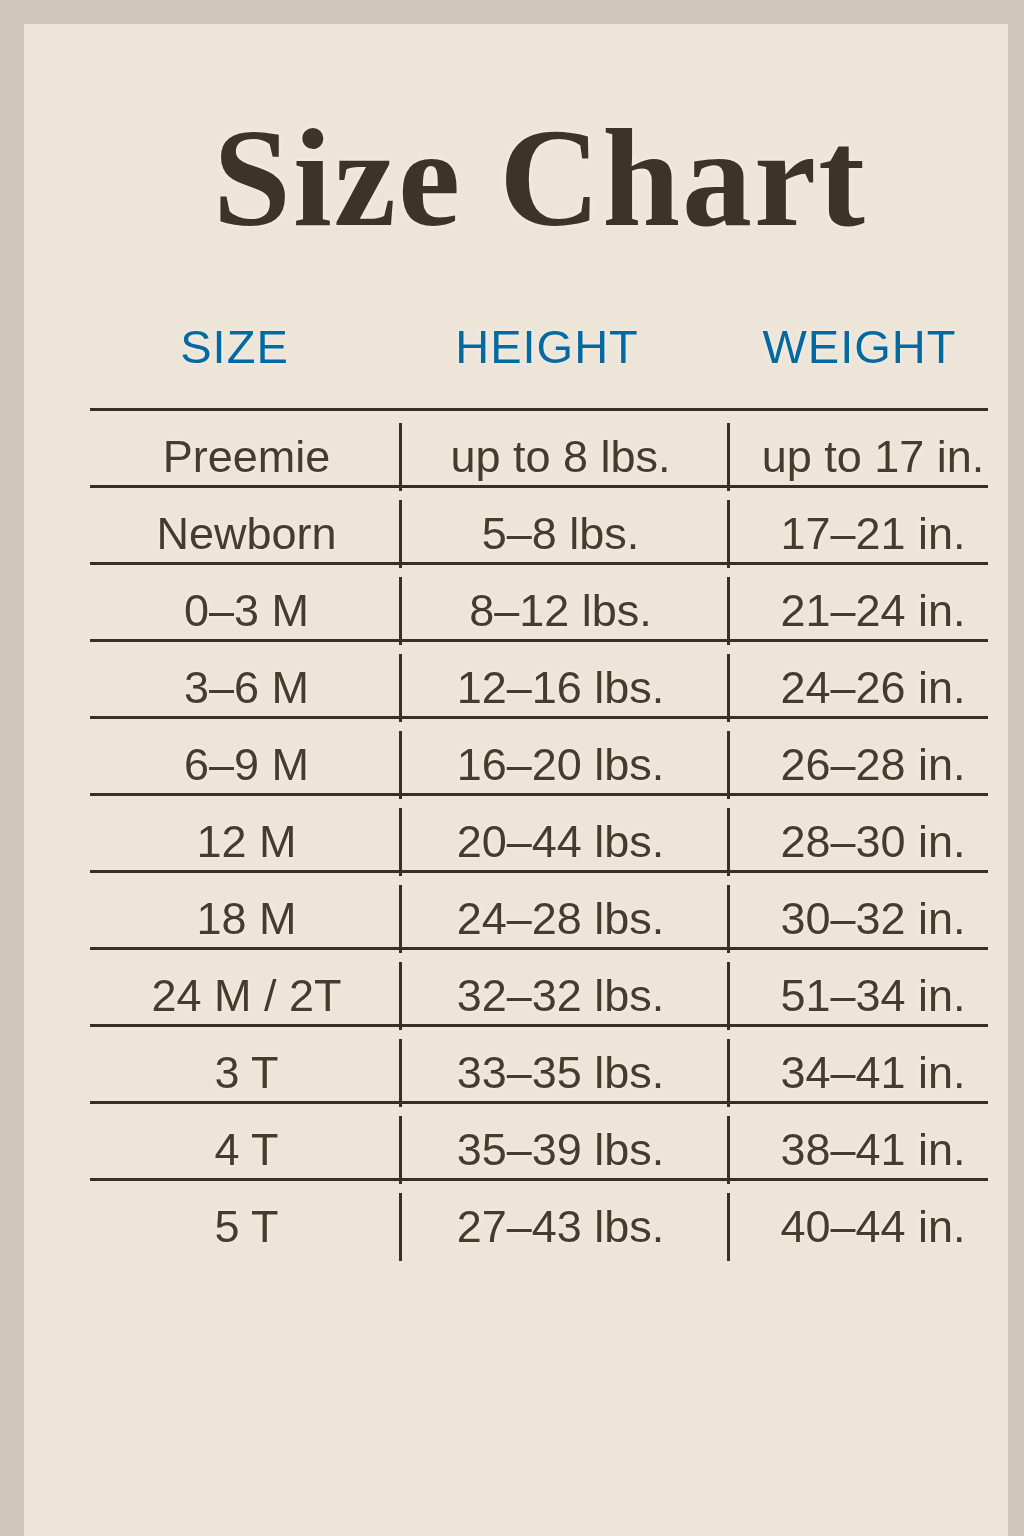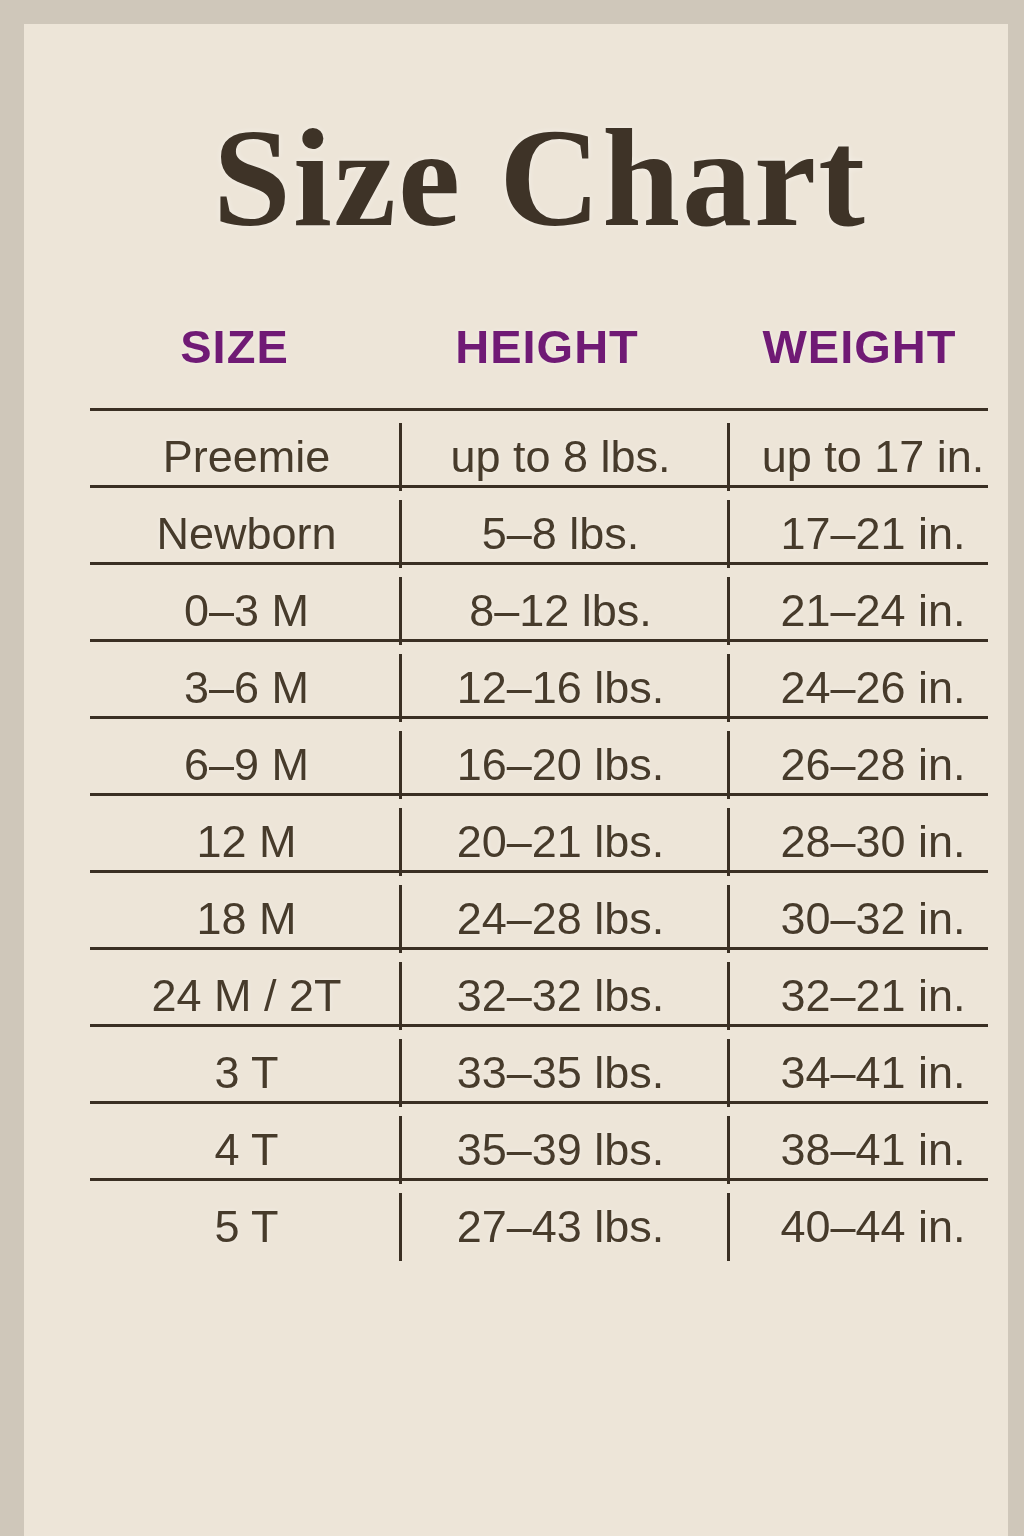--- a/index.html
+++ b/index.html
@@ -31,24 +31,24 @@
     text-shadow:0 0 6px rgba(255,255,255,.45);
   }
   .header-row{
     position:absolute;
     top:268px;left:50px;width:922px;height:100px;
     display:grid;
     grid-template-columns:297px 328px 297px;
   }
   .hcell{
     display:flex;align-items:center;justify-content:center;
-    font-weight:700;
+    font-weight:400;
     font-size:47px;
     letter-spacing:1px;
-    color:#701a75;
+    color:#0369a1;
     text-shadow:0 0 5px rgba(255,255,255,.4);
   }
   .table{
     position:absolute;
     top:368px;left:50px;width:922px;
   }
   .row{
     display:grid;
     grid-template-columns:297px 328px 297px;
     height:73px;
@@ -100,32 +100,32 @@
       <div class="cell">12–16 lbs.</div>
       <div class="cell">24–26 in.</div>
     </div>
     <div class="row">
       <div class="cell">6–9 M</div>
       <div class="cell">16–20 lbs.</div>
       <div class="cell">26–28 in.</div>
     </div>
     <div class="row">
       <div class="cell">12 M</div>
-      <div class="cell">20–21 lbs.</div>
+      <div class="cell">20–44 lbs.</div>
       <div class="cell">28–30 in.</div>
     </div>
     <div class="row">
       <div class="cell">18 M</div>
       <div class="cell">24–28 lbs.</div>
       <div class="cell">30–32 in.</div>
     </div>
     <div class="row">
       <div class="cell">24 M / 2T</div>
       <div class="cell">32–32 lbs.</div>
-      <div class="cell">32–21 in.</div>
+      <div class="cell">51–34 in.</div>
     </div>
     <div class="row">
       <div class="cell">3 T</div>
       <div class="cell">33–35 lbs.</div>
       <div class="cell">34–41 in.</div>
     </div>
     <div class="row">
       <div class="cell">4 T</div>
       <div class="cell">35–39 lbs.</div>
       <div class="cell">38–41 in.</div>

